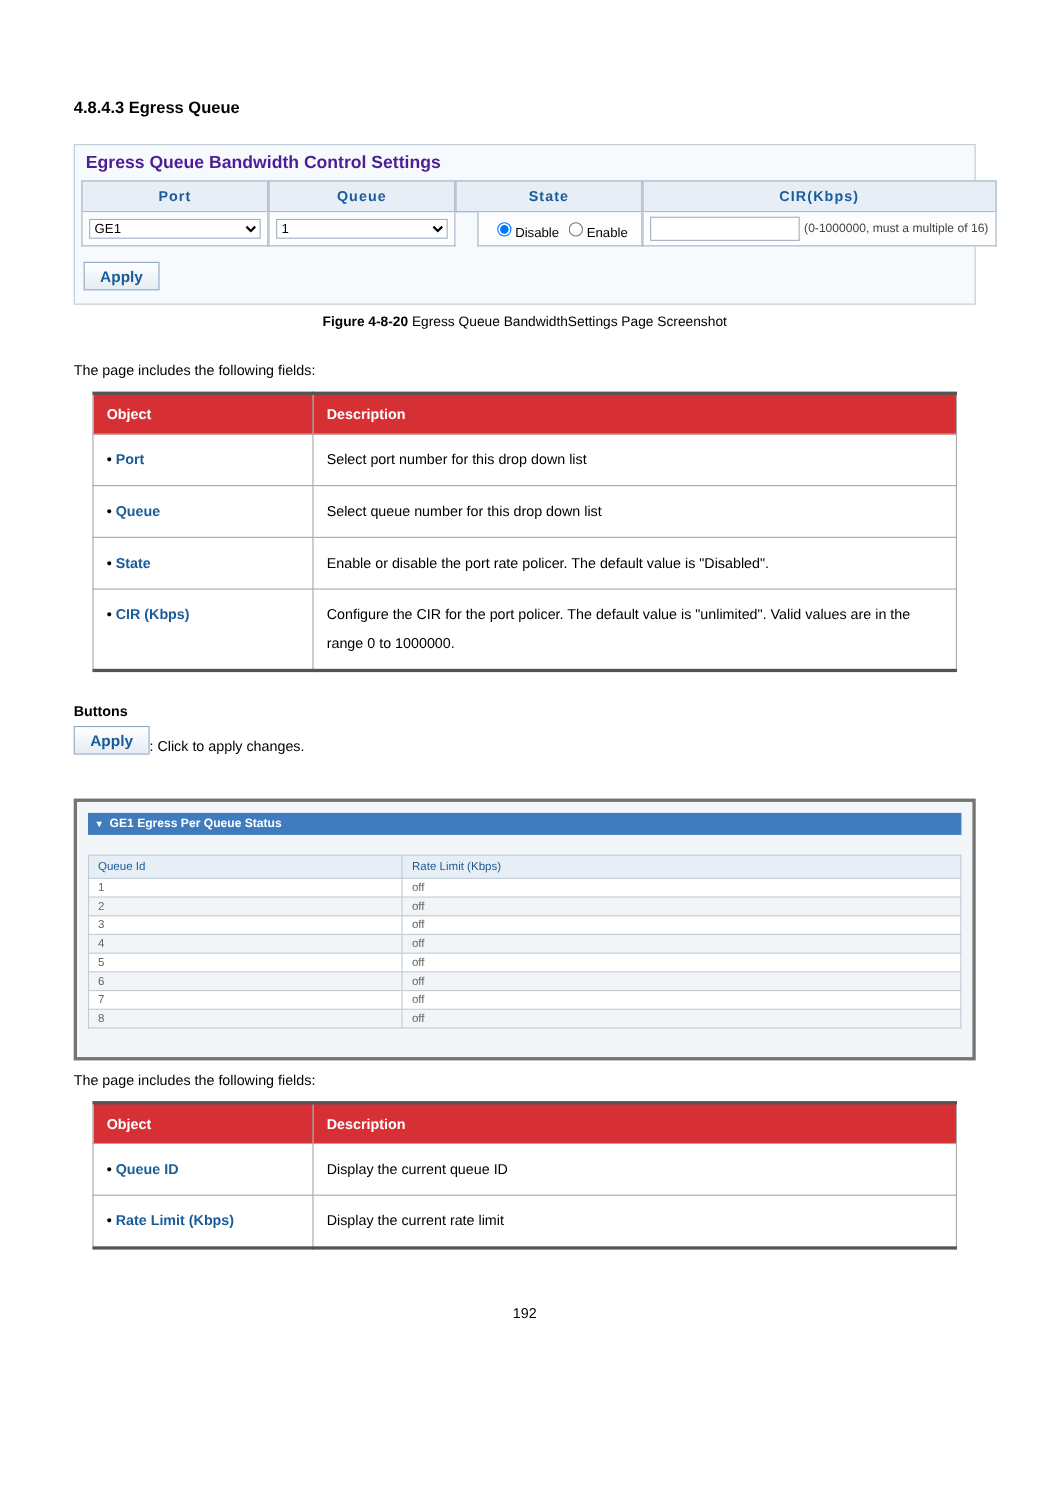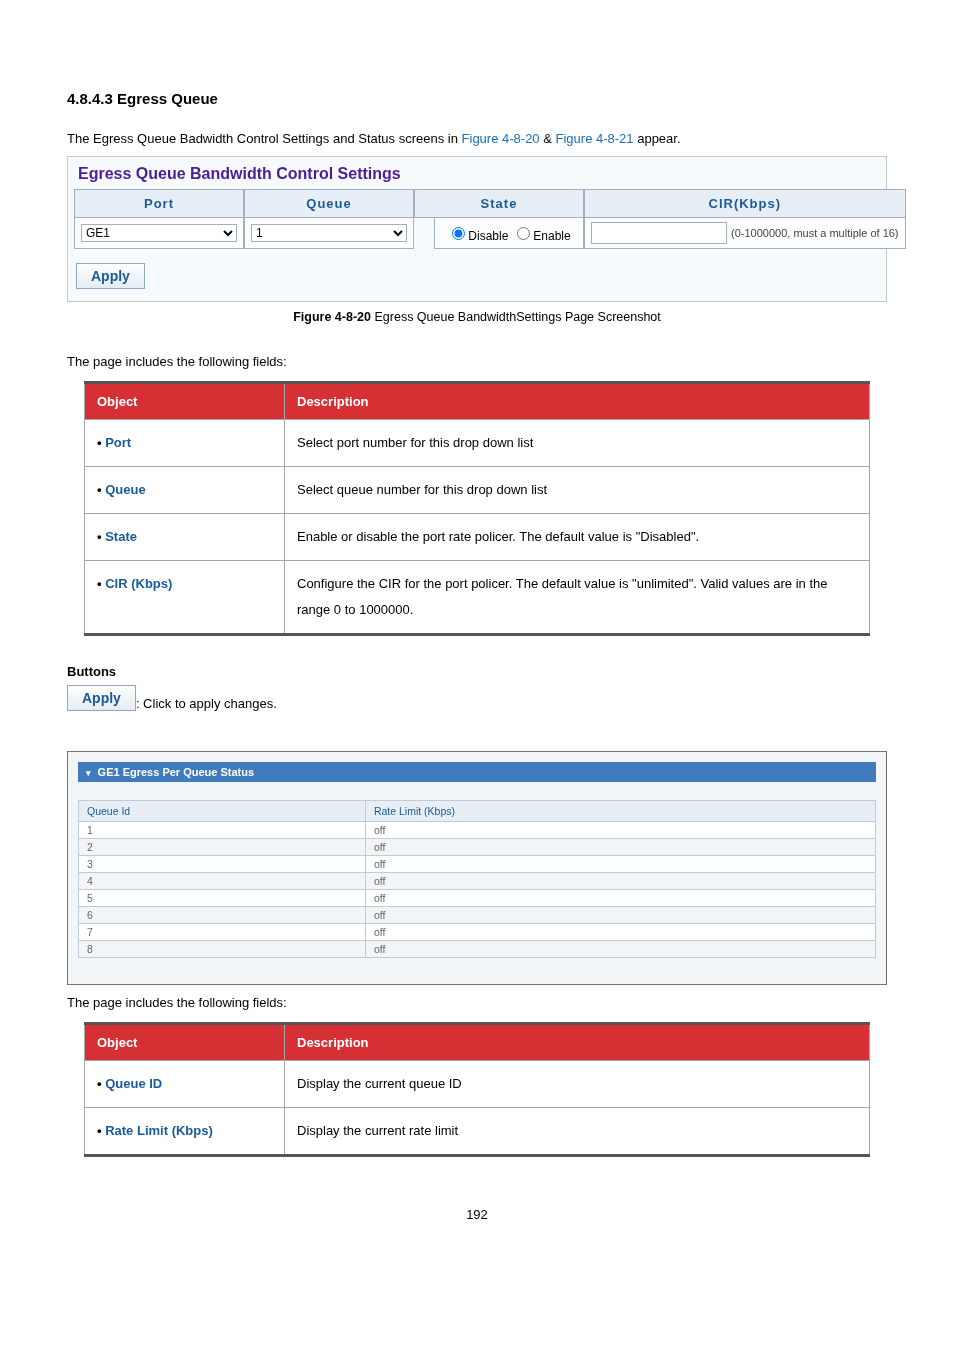--- a/index.html
+++ b/index.html
@@ -141,21 +141,21 @@
   .button-row {
     display: flex;
     align-items: flex-end;
     gap: 0px;
     margin-bottom: 40px;
   }
 
   
   .status-panel {
     background: #f3f6f9;
-    border: 1px solid #737373;
+    border: 3px solid #737373;
     padding: 10px 10px 26px 10px;
     margin-bottom: 10px;
   }
   .status-header {
     background: #3f7bbd;
     color: #fff;
     font-size: 11px;
     font-weight: bold;
     padding: 4px 8px;
   }
@@ -194,23 +194,20 @@
     font-size: 12px;
   }
 </style>
 </head>
 <body>
 
 <div class="page">
 
   <div class="section-title">4.8.4.3 Egress Queue</div>
 
-  <div class="intro">
-    <span>The Egress Queue Badwidth Control Settings and Status screens in </span><a href="#" class="link">Figure 4-8-20</a><span> &amp; </span><a href="#" class="link">Figure 4-8-21</a><span> appear.</span>
-  </div>
 
   <div class="settings-panel">
     <div class="panel-title">Egress Queue Bandwidth Control Settings</div>
     <div class="settings-grid">
       <div class="hcell">Port</div>
       <div class="hcell">Queue</div>
       <div class="hcell">State</div>
       <div class="hcell">CIR(Kbps)</div>
 
       <div class="dcell">

